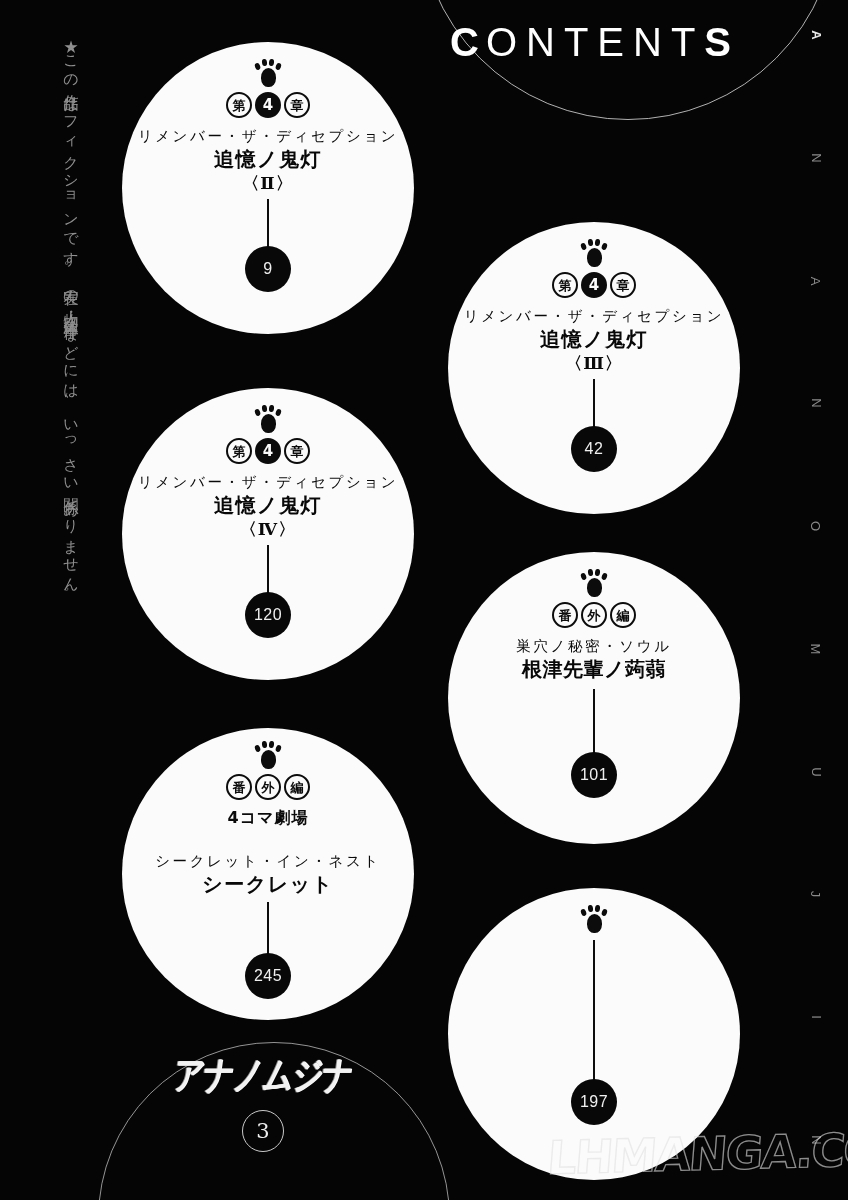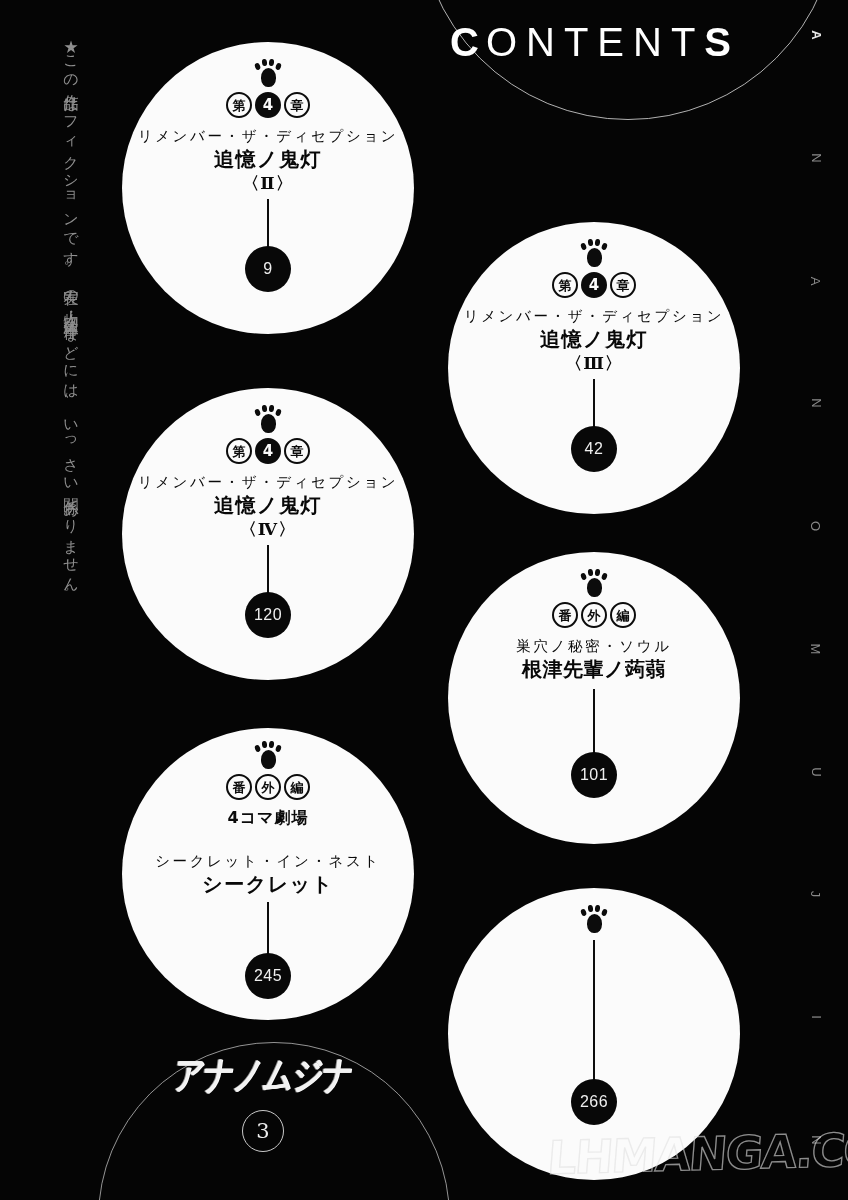--- a/index.html
+++ b/index.html
@@ -292,21 +292,21 @@
   <div class="bubble" style="width:292px;height:292px;"></div>
   <div class="entry-inner" style="padding-top:16px;">
     <div class="paw">
         <i class="t1"></i>
         <i class="t2"></i>
         <i class="t3"></i>
         <i class="t4"></i>
         <i class="pad"></i>
       </div>
     <div class="stem" style="height:140px;margin-top:6px;"></div>
-    <div class="pagedot">266</div>
+    <div class="pagedot">197</div>
   </div>
 </div>
 
 <div class="logo-wrap">
   <div class="logo">アナノムジナ</div>
   <div class="vol">3</div>
 </div>
 
 <div class="watermark">LHMANGA.COM</div>
 

